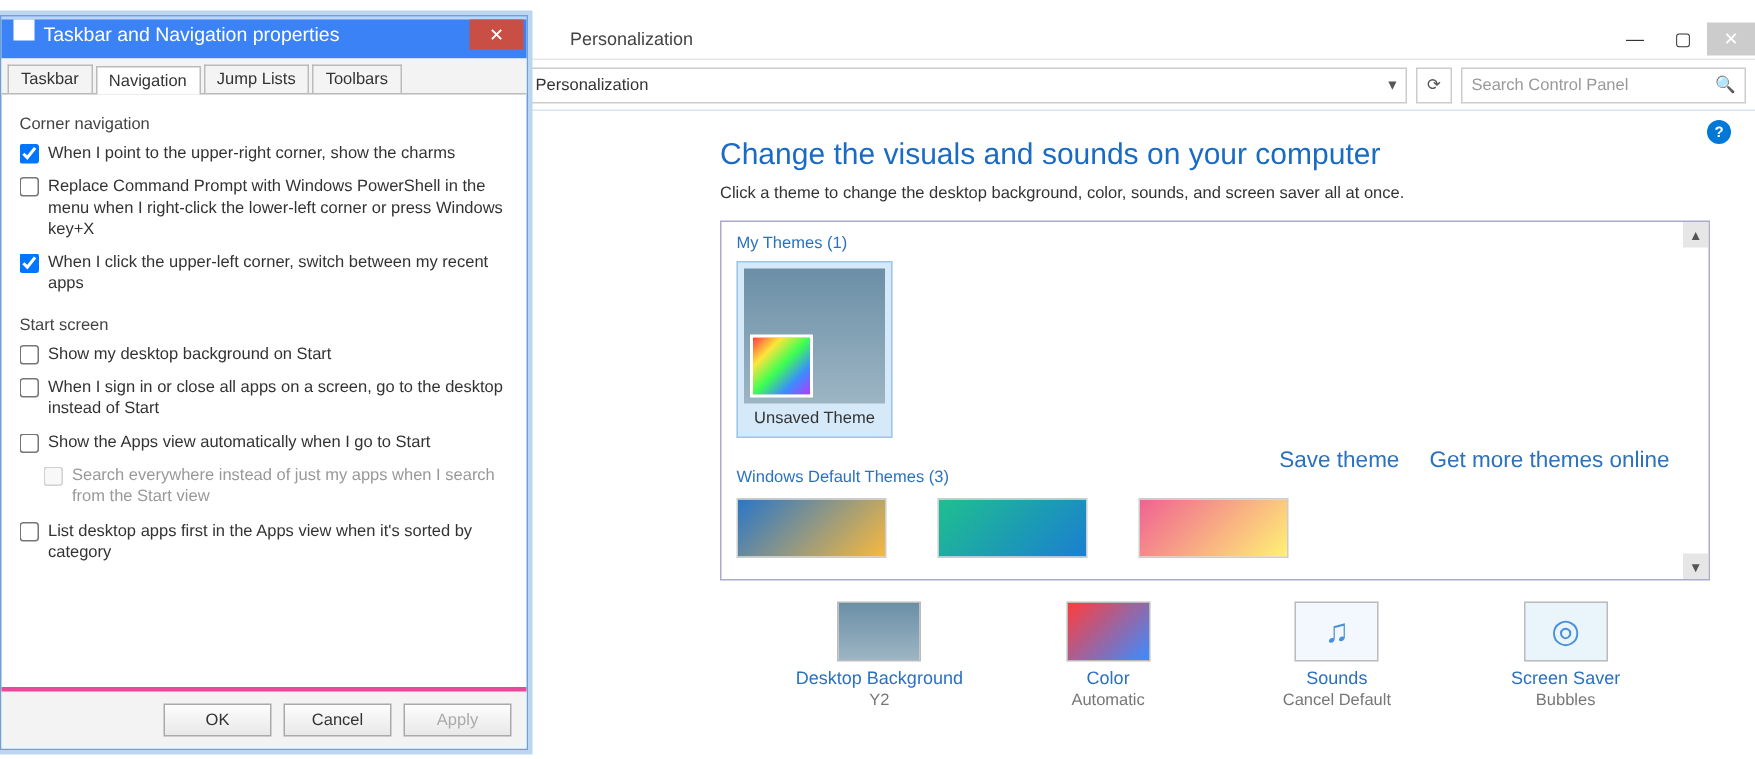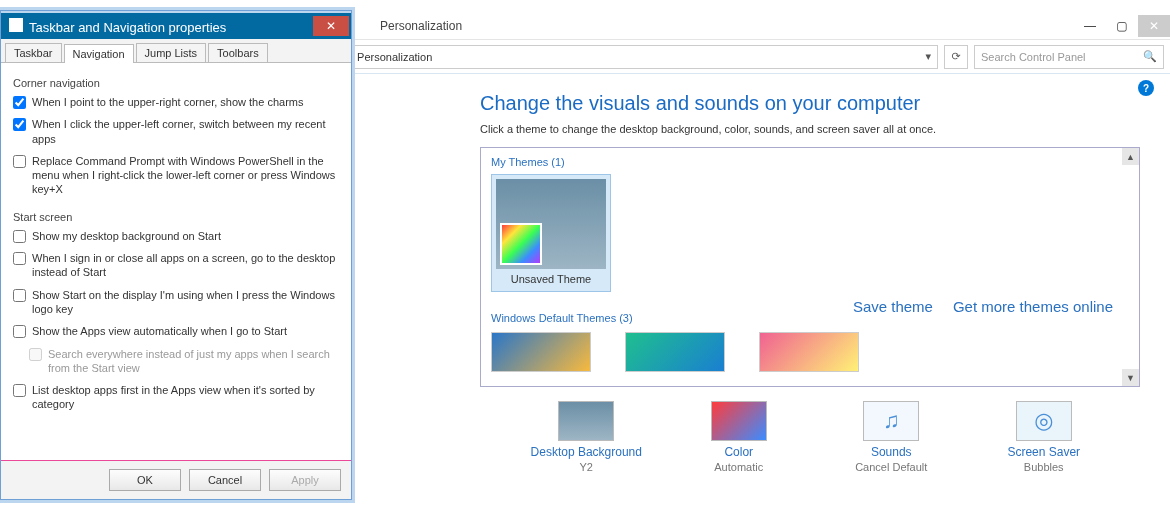--- a/index.html
+++ b/index.html
@@ -31,21 +31,21 @@
 .content { flex: 1; padding: 18px 20px 0 60px; position: relative; }
 .help-icon { position: absolute; right: 16px; top: 6px; width: 16px; height: 16px; border-radius: 50%; background: #0078d7; color: #fff; font-size: 10px; display: flex; align-items: center; justify-content: center; font-weight: bold; }
 .heading { color: #1a6bc4; font-size: 20px; font-weight: 400; margin-bottom: 8px; }
 .subtext { font-size: 11px; color: #333; margin-bottom: 12px; }
 
 .themes-box { border: 1px solid #aac; background: #fff; height: 240px; position: relative; margin-bottom: 14px; overflow: hidden; margin-right: 10px; }
 .scrollbar-up, .scrollbar-down { position: absolute; right: 0; width: 17px; height: 17px; background: #e6e6e6; display: flex; align-items: center; justify-content: center; color: #555; font-size: 9px; }
 .scrollbar-up { top: 0; }
 .scrollbar-down { bottom: 0; }
 .section-label { font-size: 11px; color: #2a71c0; margin: 8px 0 6px 10px; }
-.theme-tile { width: 120px; border: 1px solid #9cc5e8; background: #d6e9f8; padding: 4px; margin-left: 10px; }
+.theme-tile { width: 104px; border: 1px solid #9cc5e8; background: #d6e9f8; padding: 4px; margin-left: 10px; }
 .theme-tile .img { height: 90px; background: linear-gradient(#6b8fa6,#9db5c4); position: relative; }
 .theme-tile .swatch { position: absolute; left: 4px; bottom: 4px; width: 42px; height: 42px; background: linear-gradient(135deg,#ff3c3c,#ffe43c,#3cff52,#3c8cff,#b13cff); border: 2px solid #fff; }
 .theme-tile .cap { text-align: center; font-size: 11px; padding: 4px 0 2px; color: #333; }
 .theme-links { position: absolute; right: 26px; top: 150px; display: flex; gap: 20px; font-size: 15px; color: #2a71c0; }
 
 .default-row { display: flex; gap: 34px; margin-left: 10px; margin-top: 8px; }
 .default-row .thumb { width: 100px; height: 40px; border: 1px solid #ccc; }
 .t1 { background: linear-gradient(135deg,#2a76c8,#f7b93e); }
 .t2 { background: linear-gradient(135deg,#1fbf8f,#1a7fd1); }
 .t3 { background: linear-gradient(135deg,#f06292,#fff176); }
@@ -55,32 +55,32 @@
 .bottom-item .icon { width: 56px; height: 40px; margin: 0 auto 4px; border: 1px solid #bbb; display: flex; align-items: center; justify-content: center; font-size: 22px; }
 .bottom-item .label { color: #2a71c0; font-size: 12px; margin-bottom: 2px; }
 .bottom-item .value { color: #777; font-size: 11px; }
 .bi-bg { background: linear-gradient(#6b8fa6,#9db5c4); }
 .bi-color { background: linear-gradient(135deg,#ff3c3c,#3c8cff); }
 .bi-sound { background: #f3f8ff; color: #4a90d9; }
 .bi-ss { background: #eaf4fb; color: #4a90d9; }
 
 
 .dialog { position: absolute; left: 0; top: 10px; width: 352px; height: 490px; background: #fff; border: 1px solid #6ea0d6; box-shadow: 0 0 0 3px #bcd6ef; z-index: 10; }
-.dlg-title { height: 28px; background: #0369a1; color: #fff; display: flex; align-items: center; padding: 0 8px; font-size: 13px; justify-content: space-between; border-top: 2px solid #bcd6ef; }
+.dlg-title { height: 28px; background: #3b82f6; color: #fff; display: flex; align-items: flex-start; padding: 0 8px; font-size: 13px; justify-content: space-between; border-top: 2px solid #bcd6ef; }
 .dlg-title .dlg-icon { width: 14px; height: 14px; background: #fff; margin-right: 6px; display: inline-block; }
 .dlg-close { background: #c94f44; color: #fff; width: 36px; height: 20px; display: flex; align-items: center; justify-content: center; font-size: 12px; margin-right: -6px; }
 .tabs { display: flex; padding: 4px 4px 0; background: #f3f3f3; border-bottom: 1px solid #bbb; font-size: 11px; }
 .tab { padding: 3px 8px; border: 1px solid #bbb; border-bottom: none; background: #f4f4f4; margin-right: 2px; color: #333; }
 .tab.active { background: #fff; position: relative; top: 1px; }
 .dlg-body { padding: 10px 12px; font-size: 11px; color: #333; }
 .group-label { margin: 4px 0 6px; color: #444; }
 .opt { display: flex; align-items: flex-start; gap: 6px; margin-bottom: 8px; line-height: 1.3; }
 .opt input { margin-top: 1px; }
 .opt.disabled { color: #999; margin-left: 16px; }
-.dlg-buttons { position: absolute; bottom: 0; left: 0; right: 0; padding: 8px 10px; display: flex; justify-content: flex-end; gap: 8px; background: #f3f3f3; border-top: 1px solid #ec4899; }
+.dlg-buttons { position: absolute; bottom: 0; left: 0; right: 0; padding: 8px 10px; display: flex; justify-content: flex-end; gap: 8px; background: #f3f3f3; border-top: 3px solid #ec4899; }
 .dlg-buttons button { width: 72px; height: 22px; border: 1px solid #aaa; background: linear-gradient(#fdfdfd,#e8e8e8); font-size: 11px; color: #333; }
 .dlg-buttons button.apply { color: #aaa; }
 </style>
 </head>
 <body>
 
 <div class="main-window">
   <div class="titlebar">
     <span class="title">Personalization</span>
     <div class="win-controls">
@@ -185,40 +185,36 @@
     <div class="tab">Jump Lists</div>
     <div class="tab">Toolbars</div>
   </div>
   <div class="dlg-body">
     <div class="group-label">Corner navigation</div>
     <label class="opt">
         <input type="checkbox" checked="" style="">
         <span>When I point to the upper-right corner, show the charms</span>
       </label>
     <label class="opt">
+        <input type="checkbox" style="">
+        <span>Replace Command Prompt with Windows PowerShell in the menu when I right-click the lower-left corner or press Windows key+X</span>
+      </label>
+    <label class="opt">
         <input type="checkbox" checked="" style="">
         <span>When I click the upper-left corner, switch between my recent apps</span>
       </label>
-    <label class="opt">
-        <input type="checkbox" style="">
-        <span>Replace Command Prompt with Windows PowerShell in the menu when I right-click the lower-left corner or press Windows key+X</span>
-      </label>
 
     <div class="group-label" style="margin-top:14px;">Start screen</div>
     <label class="opt">
         <input type="checkbox" style="">
         <span>Show my desktop background on Start</span>
       </label>
     <label class="opt">
         <input type="checkbox" style="">
         <span>When I sign in or close all apps on a screen, go to the desktop instead of Start</span>
-      </label>
-    <label class="opt">
-        <input type="checkbox" style="">
-        <span>Show Start on the display I'm using when I press the Windows logo key</span>
       </label>
     <label class="opt">
         <input type="checkbox" style="">
         <span>Show the Apps view automatically when I go to Start</span>
       </label>
     <label class="opt disabled">
         <input type="checkbox" disabled="" style="">
         <span>Search everywhere instead of just my apps when I search from the Start view</span>
       </label>
     <label class="opt">

